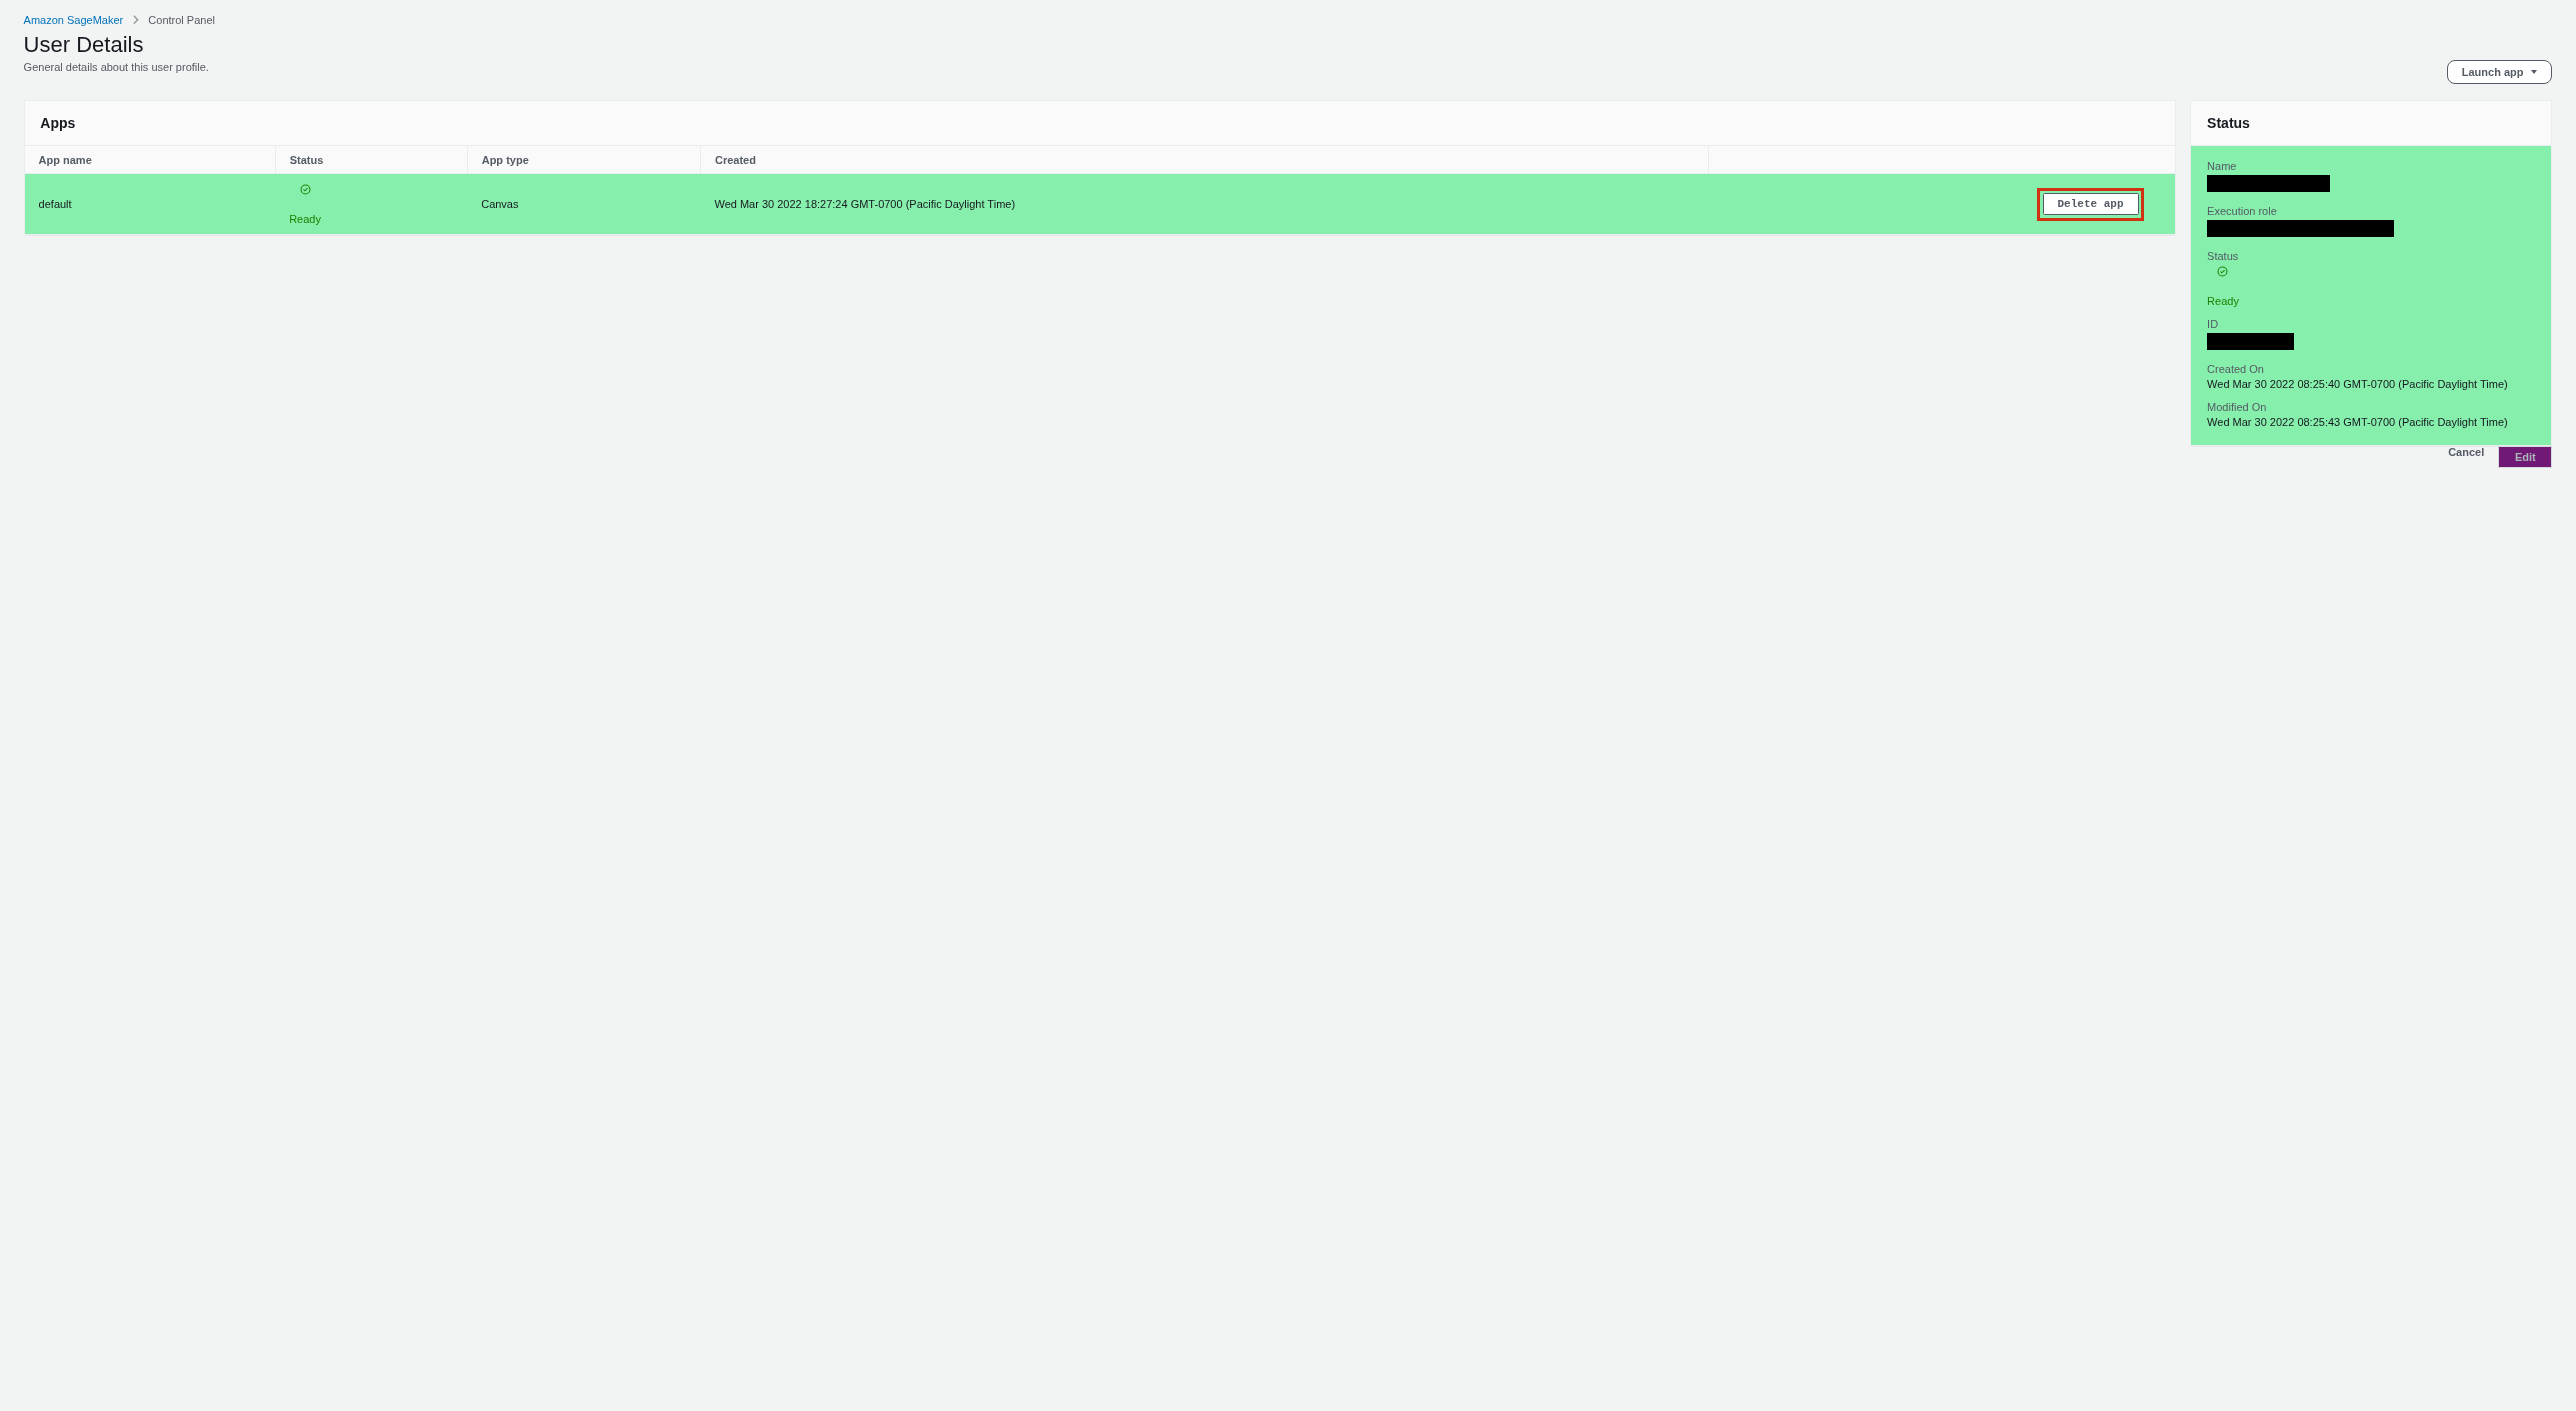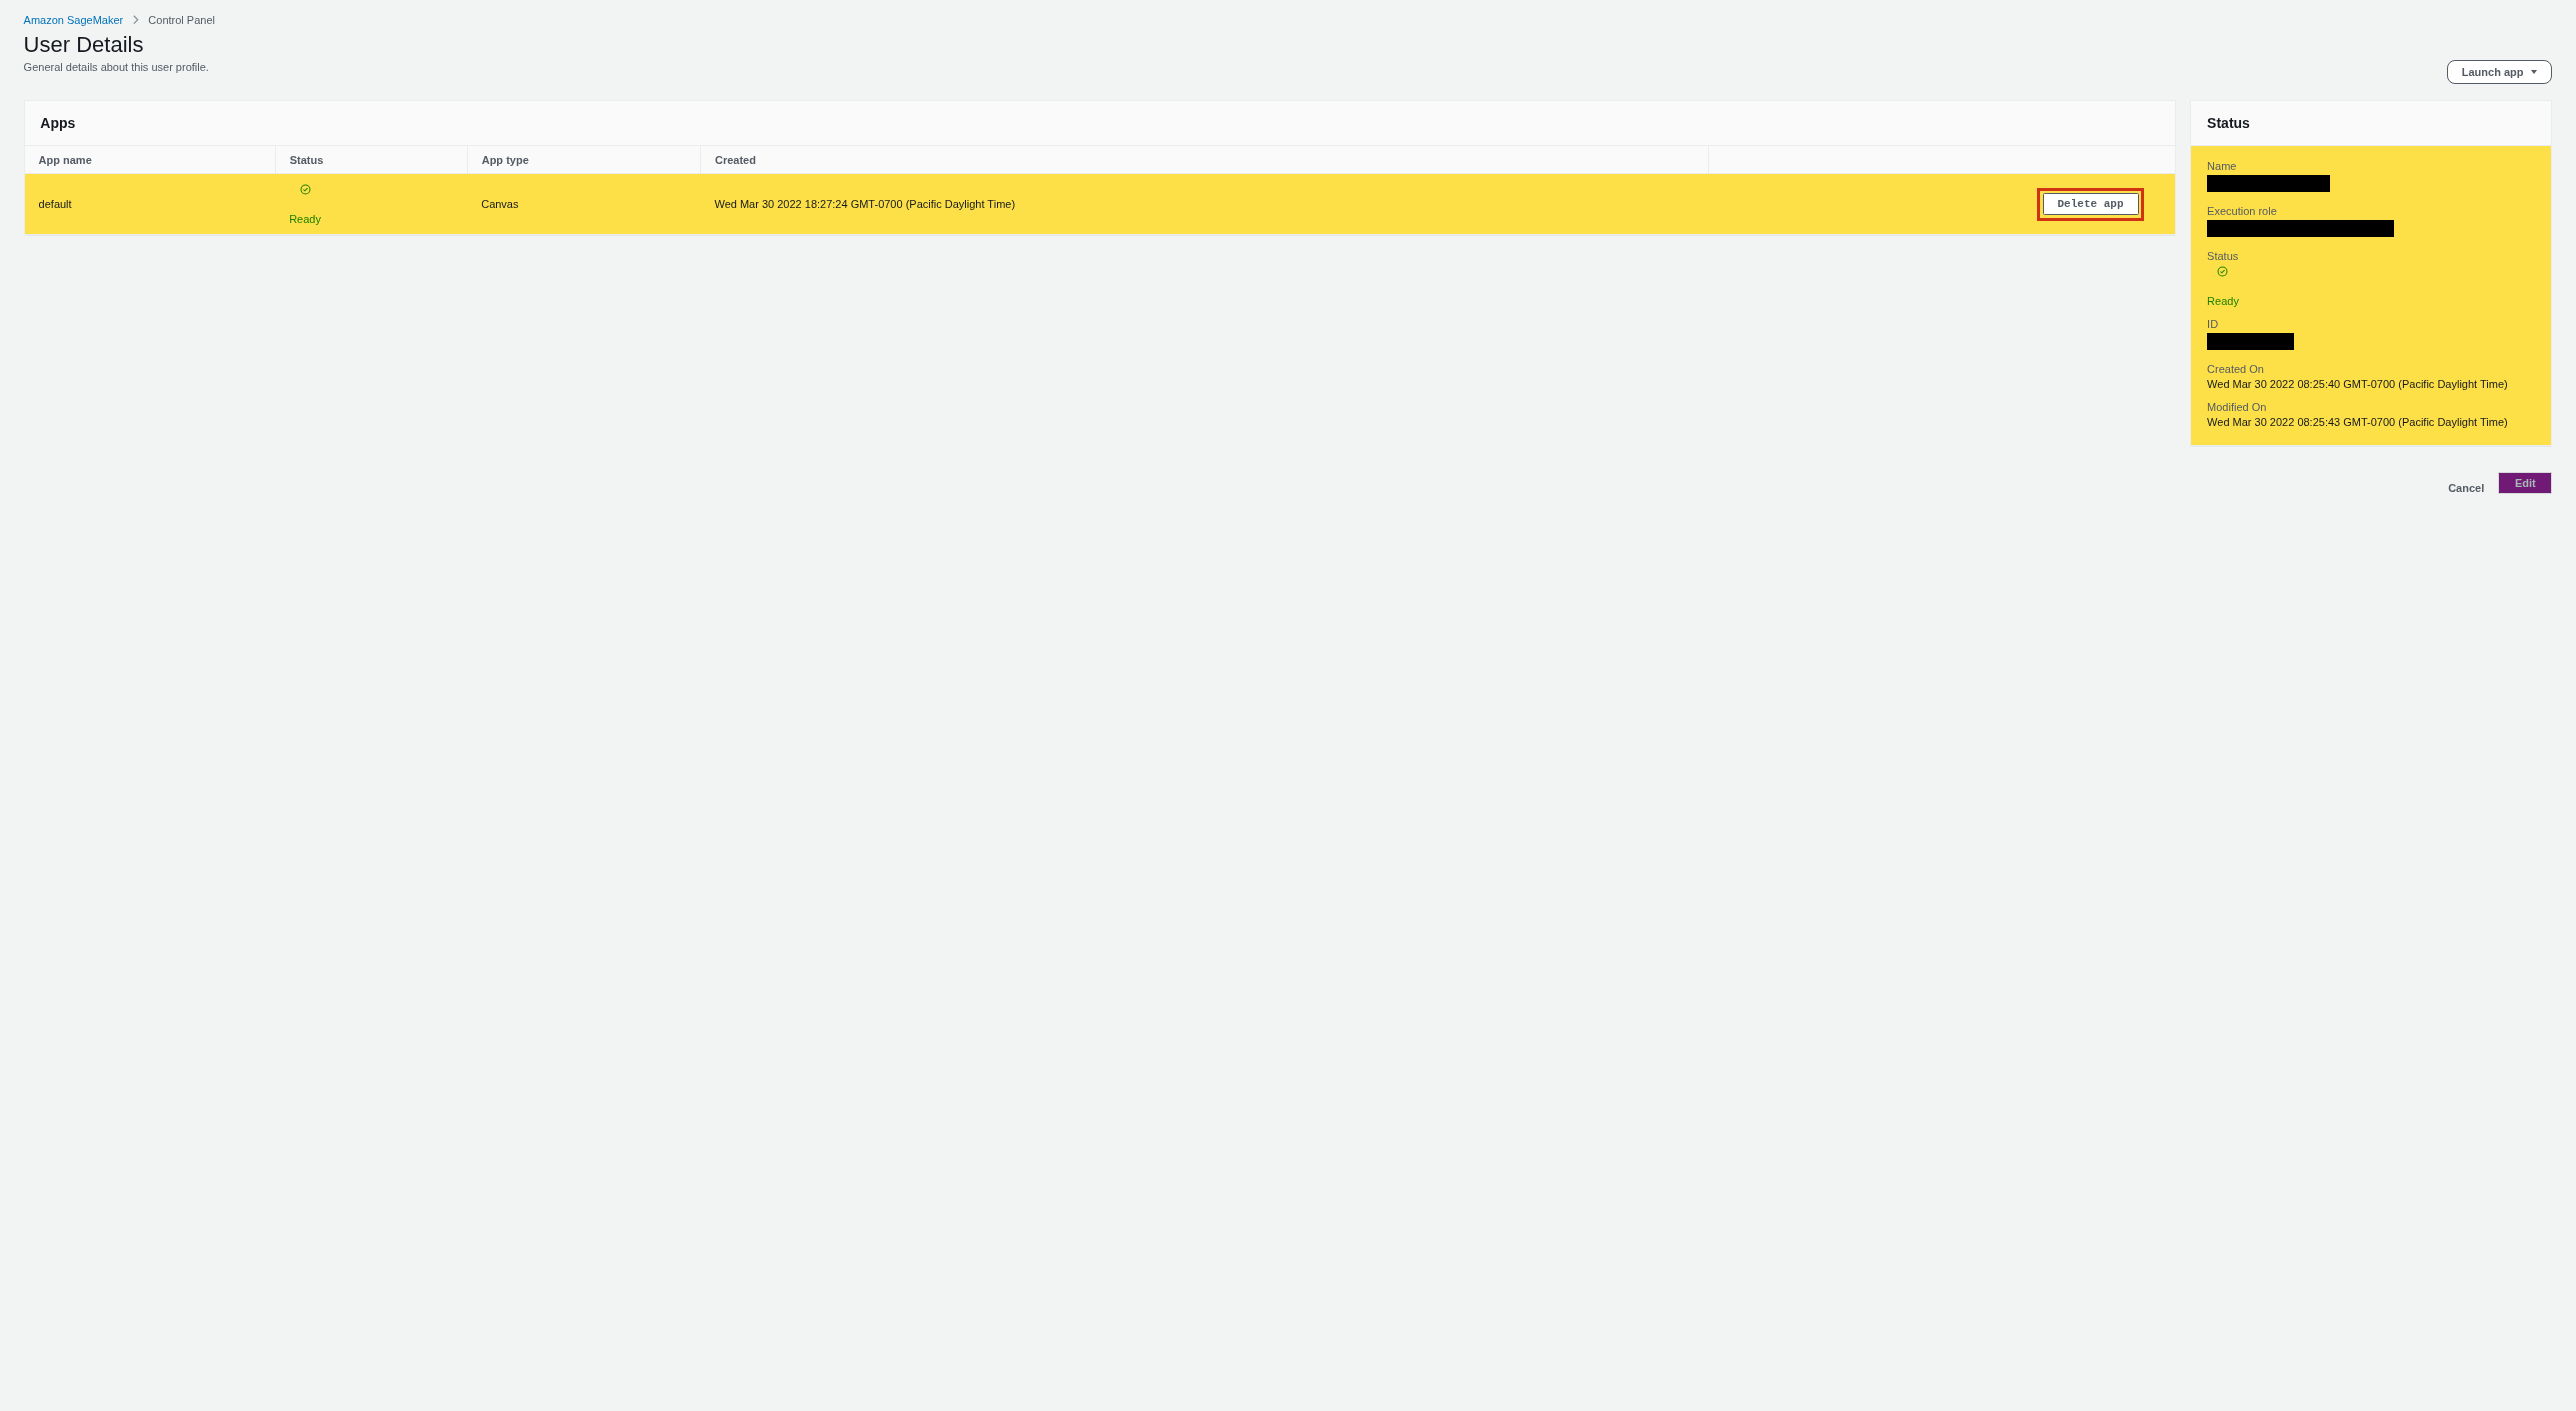--- a/index.html
+++ b/index.html
@@ -52,21 +52,21 @@
     border-right: 3.9px solid transparent;
     border-top: 4.7px solid #545b64;
   }
   .launch-wrap { margin-top: 28px; }
   .layout {
     display: flex;
     gap: 14px;
     align-items: flex-start;
   }
   .panel {
-    background: #fde047;
+    background: #86efac;
     border: 0.8px solid #eaeded;
     box-shadow: 0 0.8px 0.8px rgba(0,0,0,0.05);
   }
   .apps-panel { flex: 1; }
   .details-panel { width: 362px; }
   .panel-header {
     padding: 14px 15.7px;
     border-bottom: 0.8px solid #eaeded;
     background: #fafafa;
   }
@@ -118,22 +118,22 @@
   .field-label { color: #545b64; font-size: 11px; margin-bottom: 3.1px; }
   .field-value { color: #16191f; font-size: 11px; }
   .redact { background: #000; height: 17.3px; display: inline-block; }
   .redact.w1 { width: 123px; }
   .redact.w2 { width: 187px; }
   .redact.w3 { width: 87px; }
   .footer-actions {
     display: flex;
     justify-content: flex-end;
     gap: 14px;
-    margin-top: 26px;
-    align-items: flex-end;
+    margin-top: 0;
+    align-items: flex-start;
   }
   .link-btn {
     background: none;
     border: none;
     color: #545b64;
     font-weight: 700;
     font-size: 11px;
     cursor: pointer;
   }
   .btn-disabled {

